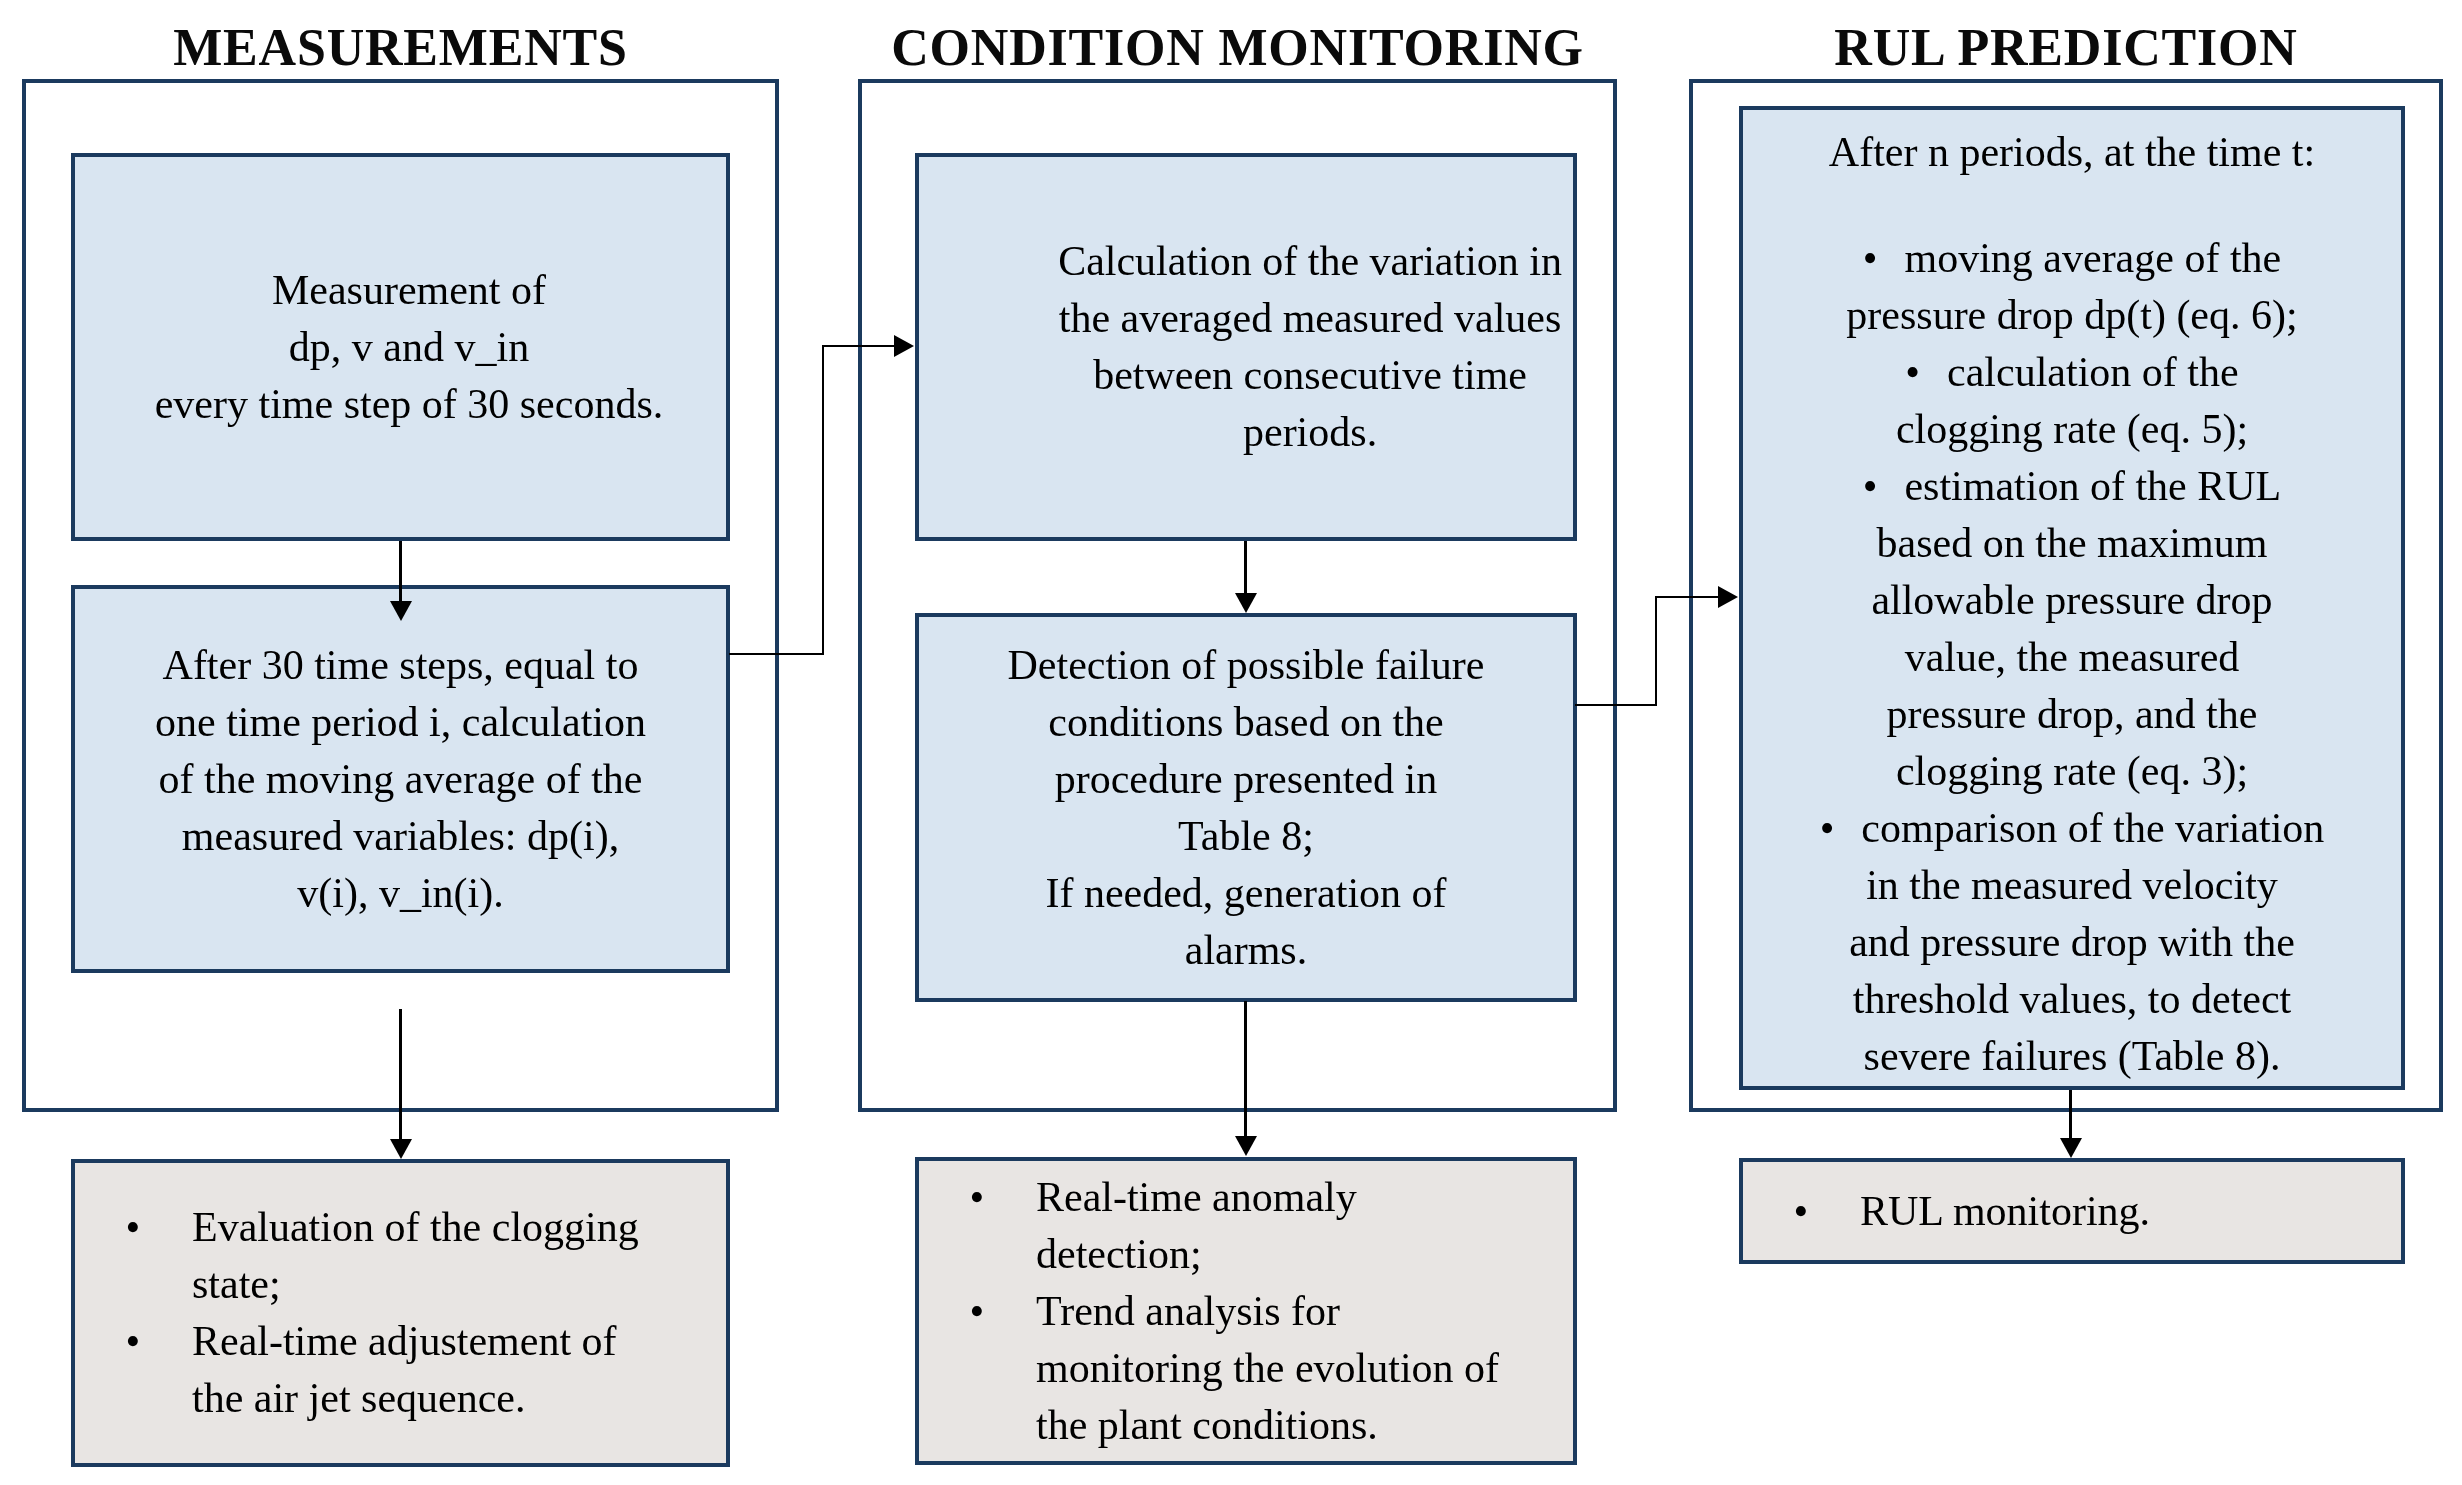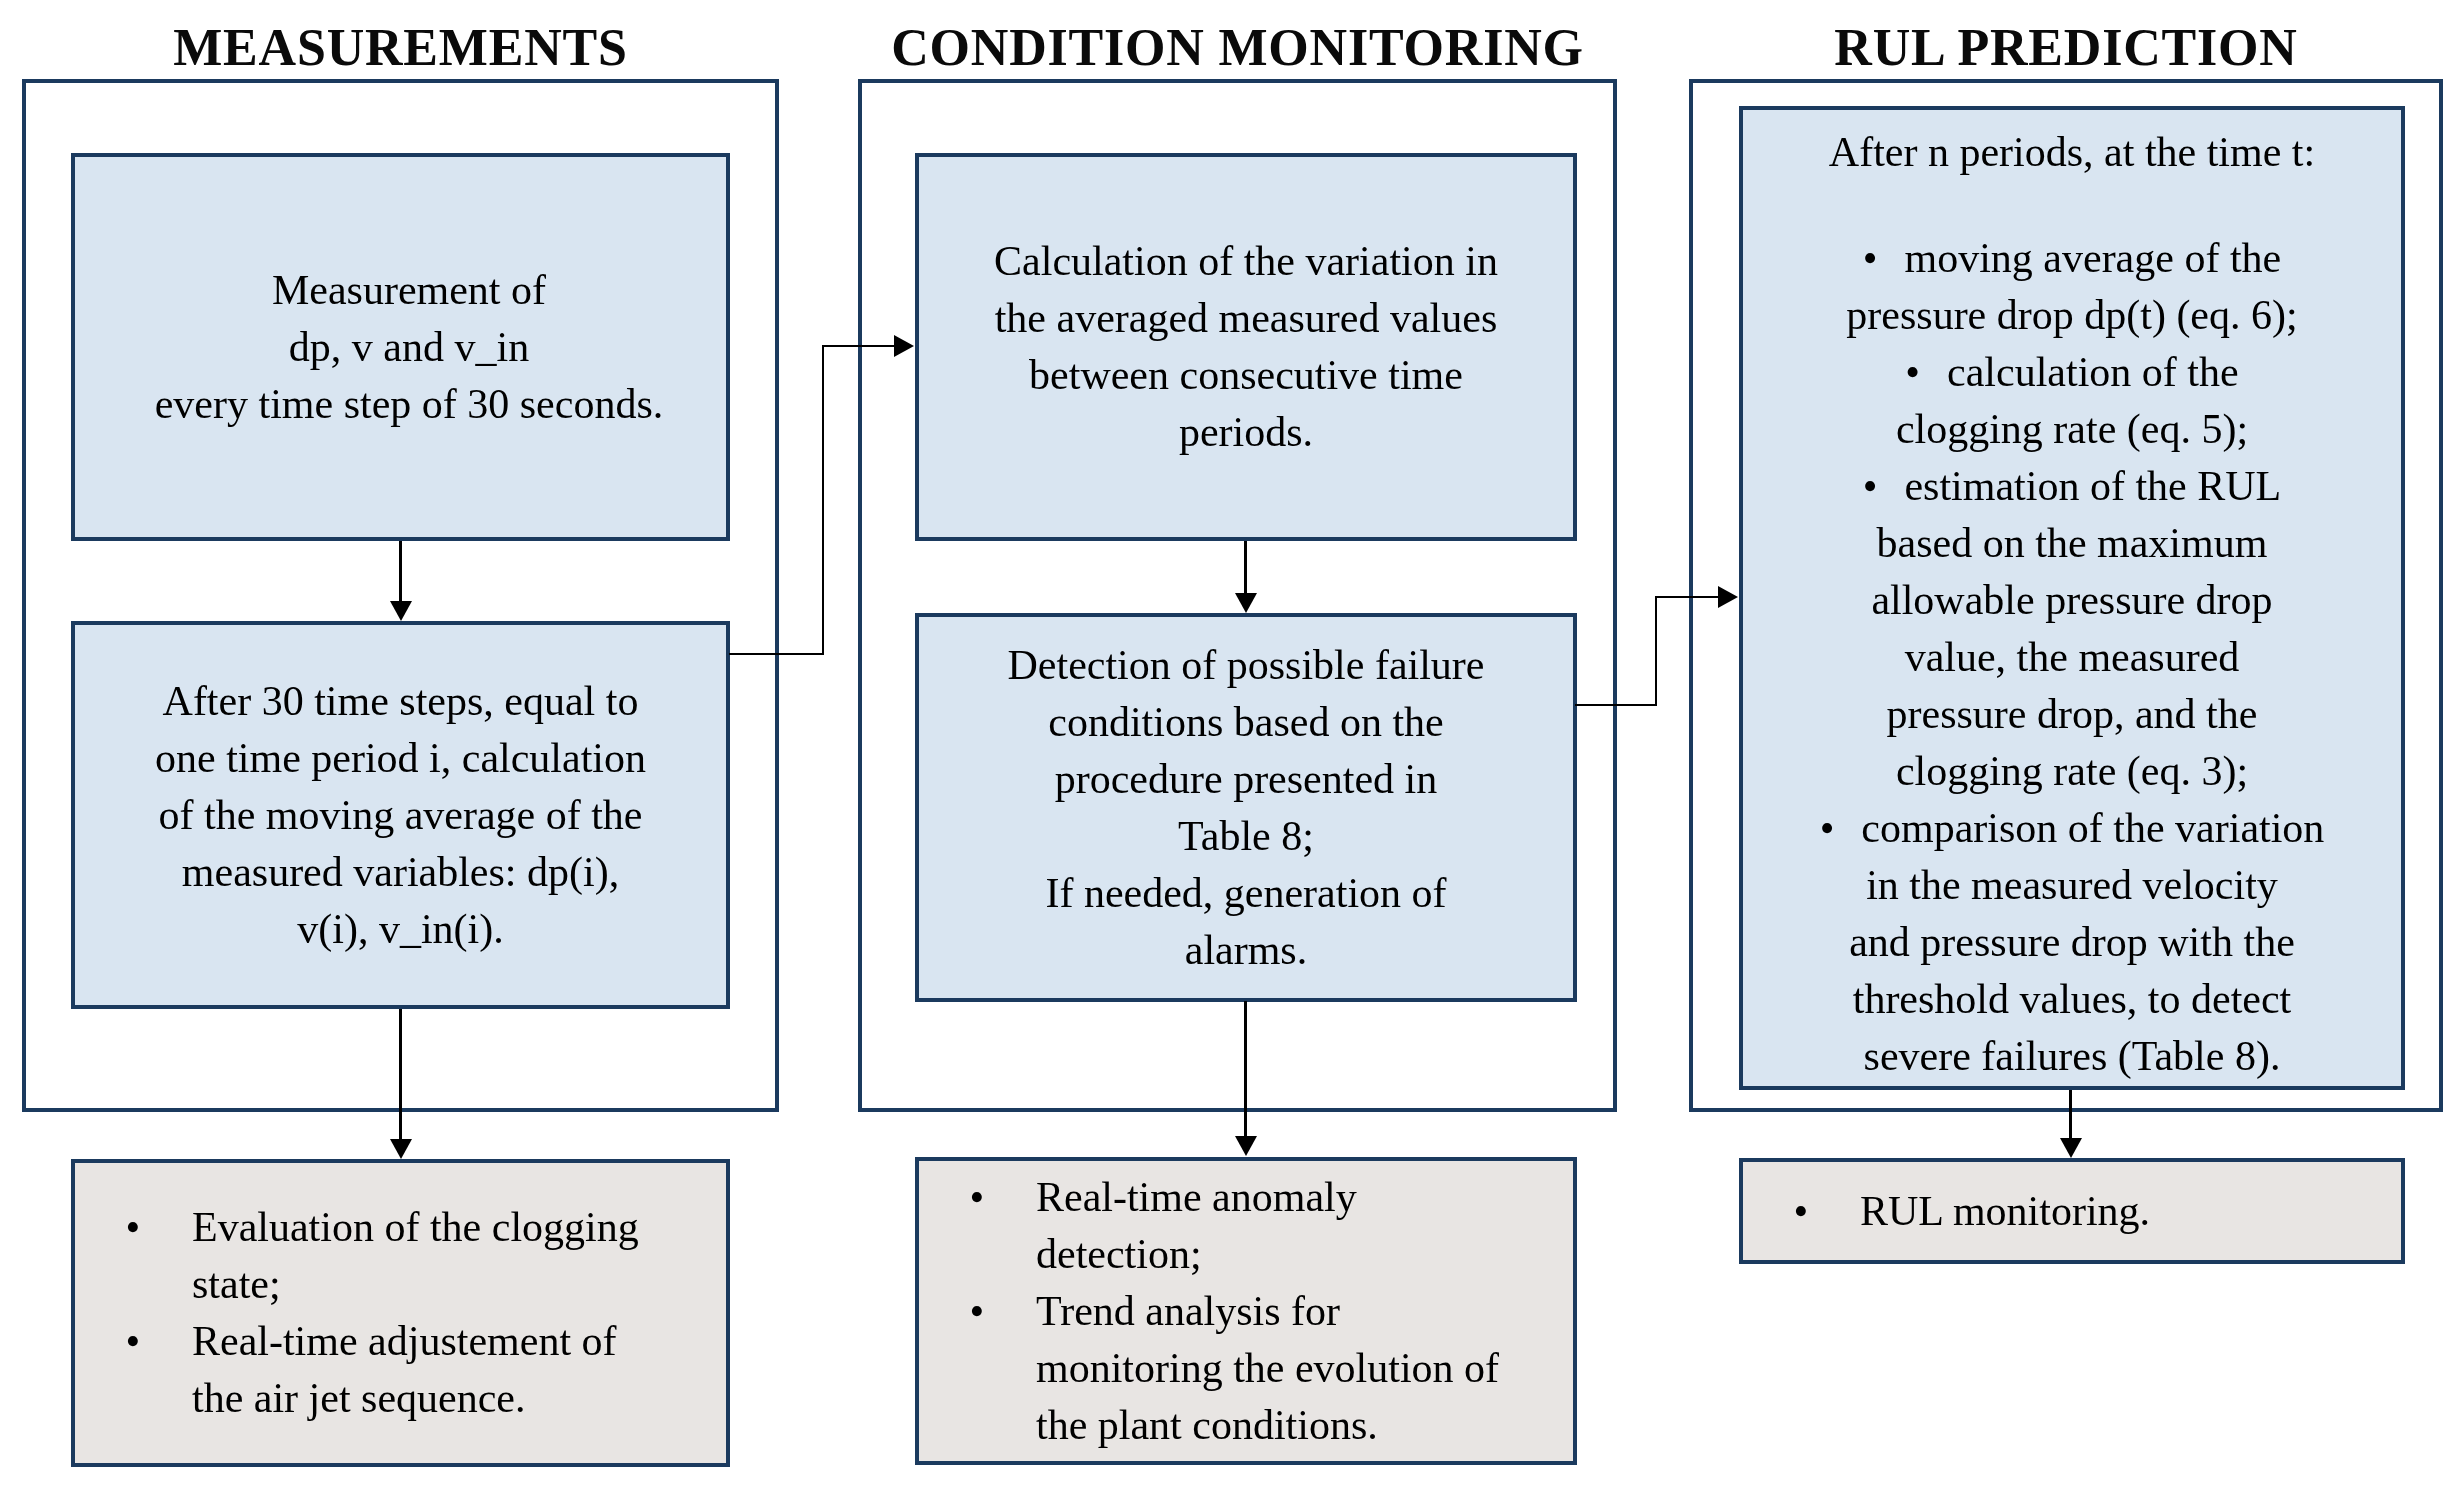--- a/index.html
+++ b/index.html
@@ -58,42 +58,42 @@
   <div class="outer" style="left:22px;top:79px;width:757px;height:1033px;"></div>
   <div class="outer" style="left:858px;top:79px;width:759px;height:1033px;"></div>
   <div class="outer" style="left:1689px;top:79px;width:754px;height:1033px;"></div>
 
   <div class="box blue center-box" style="left:71px;top:153px;width:659px;height:388px;padding-left:28px;">
     <span class="pre">Measurement of
 dp, v and v_in
 every time step of 30 seconds.</span>
   </div>
 
-  <div class="box blue center-box" style="left:71px;top:621px;width:659px;height:388px;align-items:center;">
+  <div class="box blue center-box" style="left:71px;top:585px;width:659px;height:388px;align-items:center;">
     <span class="pre">After 30 time steps, equal to
 one time period i, calculation
 of the moving average of the
 measured variables: dp(i),
 v(i), v_in(i).</span>
   </div>
 
   <div class="box gray list-box" style="left:71px;top:1159px;width:659px;height:308px;">
     <div class="bullet-row">
       <span class="b-dot">•</span>
       <span class="b-text">Evaluation of the clogging
 state;</span>
     </div>
     <div class="bullet-row">
       <span class="b-dot">•</span>
       <span class="b-text">Real-time adjustement of
 the air jet sequence.</span>
     </div>
   </div>
 
-  <div class="box blue center-box" style="left:915px;top:153px;width:662px;height:388px;">
+  <div class="box blue center-box" style="left:915px;top:153px;width:662px;height:388px;justify-content:flex-end;">
     <span class="pre">Calculation of the variation in
 the averaged measured values
 between consecutive time
 periods.</span>
   </div>
 
   <div class="box blue center-box" style="left:915px;top:613px;width:662px;height:389px;align-items:center;">
     <span class="pre">Detection of possible failure
 conditions based on the
 procedure presented in

